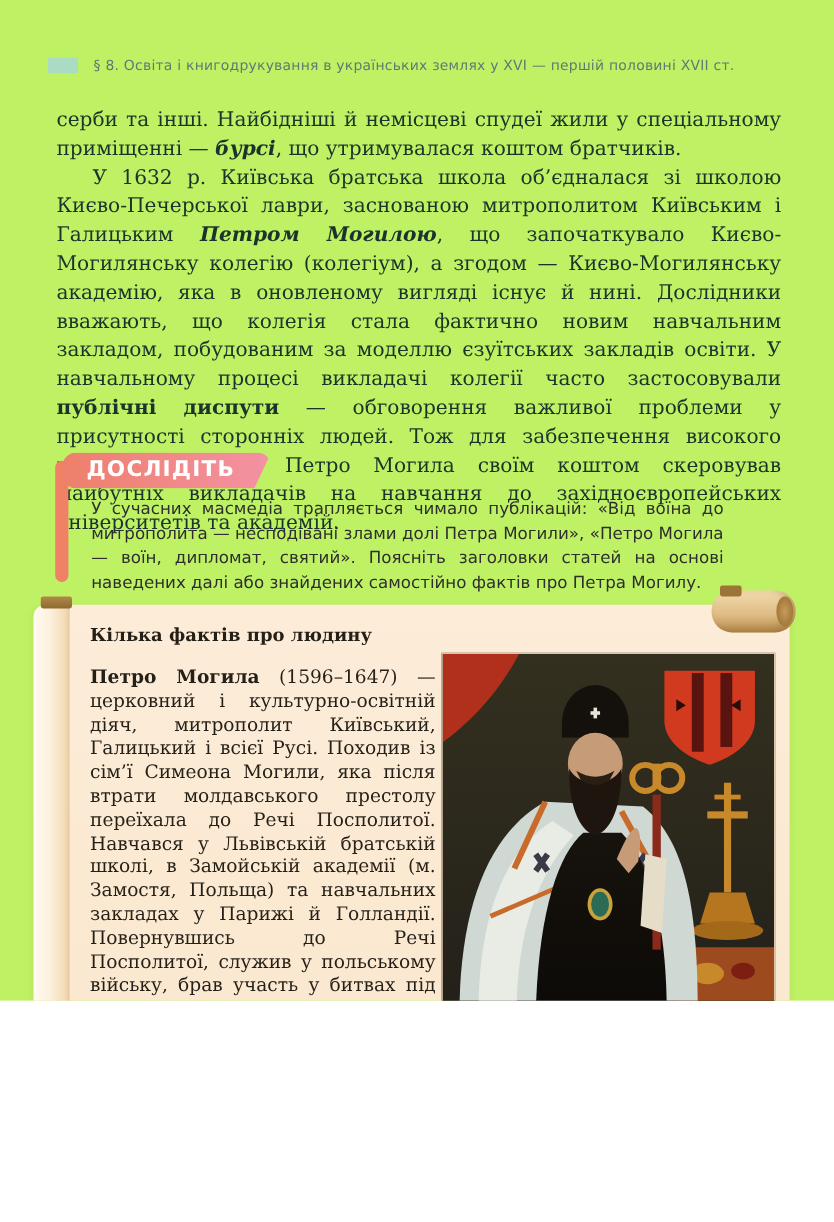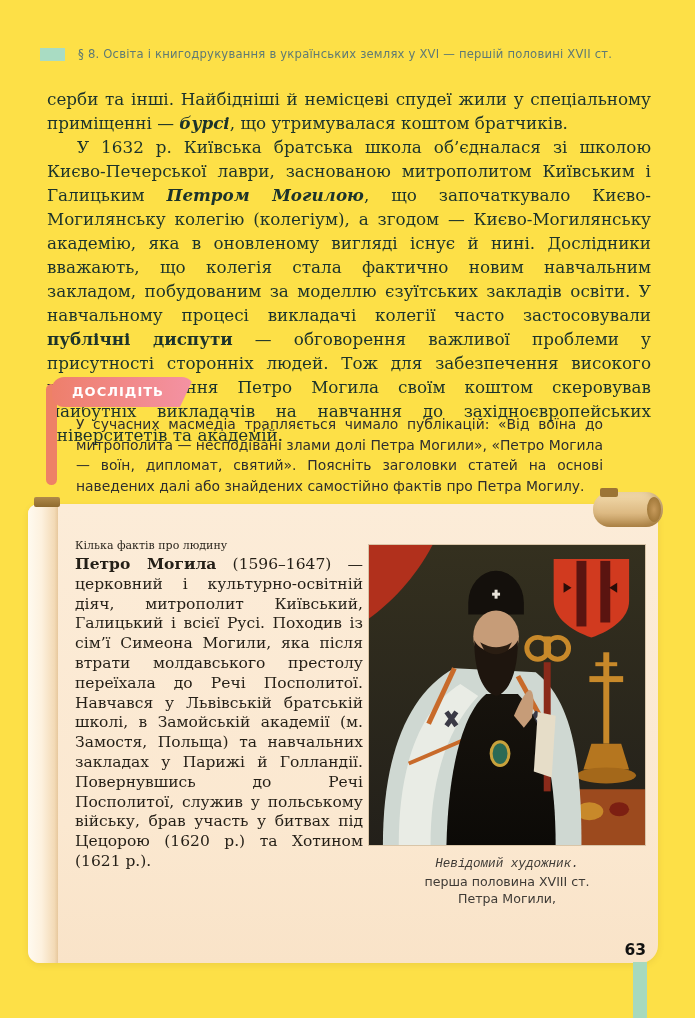--- a/index.html
+++ b/index.html
@@ -1,57 +1,57 @@
 <!DOCTYPE html>
 <html><head>
 <meta charset="utf-8">
 <style>
   html,body{margin:0;padding:0;background:#ffffff;}
-  .page{position:relative;width:695px;height:1018px;background:#fde047;overflow:hidden;
+  .page{position:relative;width:695px;height:834px;background:#bef264;overflow:hidden;
         font-family:"DejaVu Serif",serif;}
   
   .header-row{position:absolute;left:40px;top:47px;display:flex;align-items:center;}
   .mint-mark{width:25px;height:13px;background:#a9dcc3;}
   .header-title{margin-left:13px;font-family:"DejaVu Sans",sans-serif;font-size:11.6px;
                 color:#5f7a74;letter-spacing:.2px;}
   
   .body-text{position:absolute;left:47px;top:87px;width:604px;color:#1c332b;
              font-size:16.8px;line-height:24px;text-align:justify;}
   .body-text p{margin:0;}
   .body-text p.indent{text-indent:30px;}
   .bi{font-weight:bold;font-style:italic;}
   .b{font-weight:bold;}
   
   .research-bar{position:absolute;left:46px;top:384px;width:11px;height:101px;
                 background:#ee8166;border-radius:8px;}
   .research-badge{position:absolute;left:52px;top:377px;height:30px;line-height:30px;
                   padding:0 30px 0 20px;background:linear-gradient(90deg,#ee7f6b,#f492a4);
                   border-radius:12px;clip-path:polygon(0 0,100% 0,calc(100% - 14px) 100%,0 100%);
-                  font-family:"DejaVu Sans",sans-serif;font-weight:bold;font-size:13px;
+                  font-family:"DejaVu Sans",sans-serif;font-weight:bold;font-size:18px;
                   letter-spacing:1px;color:#ffffff;}
   .research-text{position:absolute;left:76px;top:414px;width:527px;
                  font-family:"DejaVu Sans",sans-serif;font-size:13.9px;line-height:20.5px;
                  color:#2e2e2e;text-align:justify;}
   
   .scroll{position:absolute;left:28px;top:504px;width:630px;height:459px;
           background:linear-gradient(180deg,#fcecd8 0%,#fbe8d0 70%,#f9e3c8 100%);
           border-radius:10px 16px 18px 12px;box-shadow:0 2px 6px rgba(120,90,40,.12);}
   .scroll-left-edge{position:absolute;left:0;top:0;width:30px;height:100%;
           background:linear-gradient(90deg,#fffaf0 0%,#fdf1de 45%,#f3dab6 88%,#e7c89d 100%);
           border-radius:10px 0 0 12px;}
   .scroll-curl-right{position:absolute;right:-5px;top:-12px;width:70px;height:35px;
           background:linear-gradient(180deg,#f4dcae 0%,#ddba83 60%,#bb9154 100%);
           border-radius:17px;box-shadow:inset -6px -3px 8px rgba(120,80,20,.35);}
   .scroll-curl-right::after{content:"";position:absolute;right:2px;top:5px;width:14px;height:25px;
           background:radial-gradient(ellipse at center,#c79a5b 0%,#9c7435 80%);border-radius:50%;}
   .scroll-tab-right{position:absolute;right:40px;top:-16px;width:18px;height:9px;
           background:#9c7435;border-radius:2px;}
   .scroll-tab-left{position:absolute;left:6px;top:-7px;width:26px;height:10px;
           background:linear-gradient(180deg,#b08a4a,#8f6a2e);border-radius:2px;}
-  .scroll-heading{position:absolute;left:47px;top:35px;font-weight:normal;font-size:11px;
+  .scroll-heading{position:absolute;left:47px;top:16px;font-weight:bold;font-size:15px;
           color:#241f17;}
   .scroll-col{position:absolute;left:47px;top:50px;width:288px;font-size:15.5px;
           line-height:19.8px;text-align:justify;color:#241f17;}
   .scroll-col p{margin:0;}
   
   .portrait{position:absolute;left:340px;top:40px;width:278px;height:302px;
             border:1px solid #d9c5a8;box-sizing:border-box;background:#2e2b1f;}
   .portrait svg{display:block;width:100%;height:100%;}
   .caption{position:absolute;left:340px;top:352px;width:278px;text-align:center;
            font-family:"DejaVu Sans",sans-serif;font-size:12.6px;line-height:17px;color:#3f3b36;}

